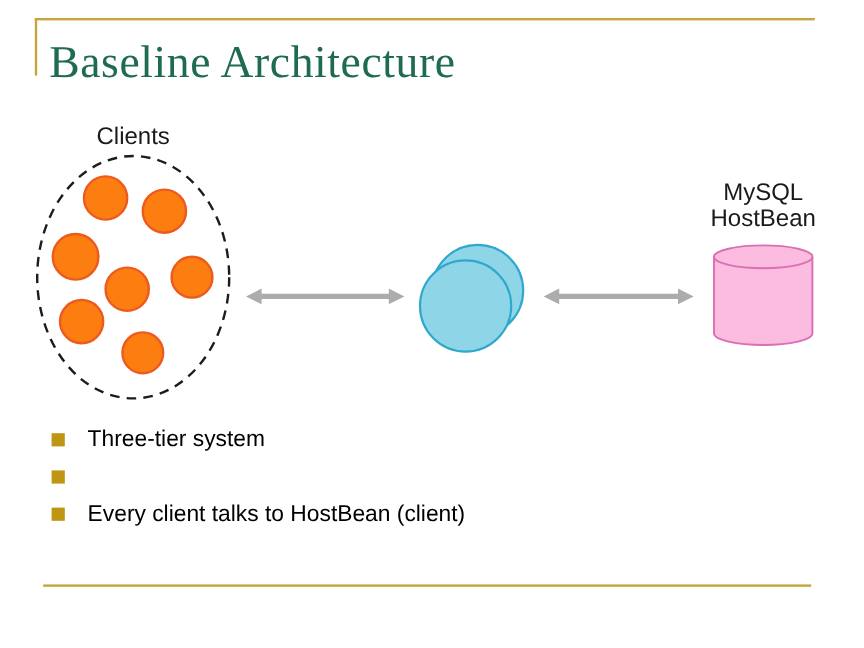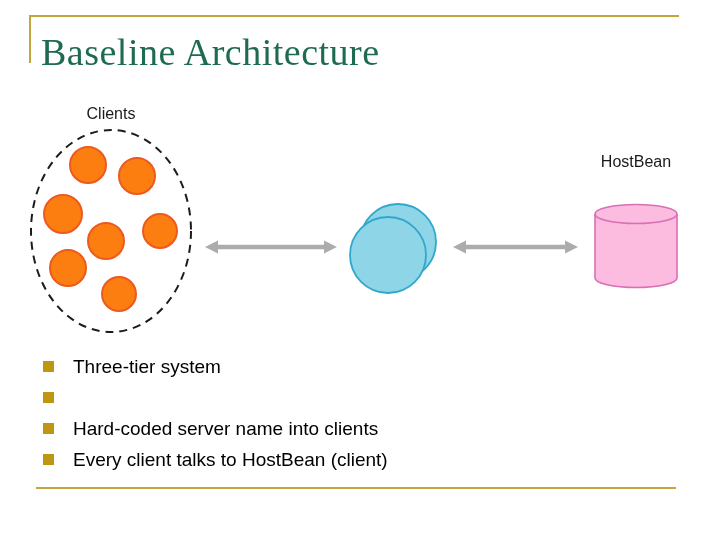--- a/index.html
+++ b/index.html
@@ -35,21 +35,21 @@
   .client-dot{fill:#FC7E11;stroke:#ED5A1F;stroke-width:2;}
   .server-circle{fill:#8ED5E8;stroke:#2FA8CC;stroke-width:1.8;}
   .db-shape{fill:#FBBCDF;stroke:#D96FB4;stroke-width:1.6;}
   .arrow-line{stroke:#ACACAC;stroke-width:4.5;fill:none;}
   .arrow-head{fill:#ACACAC;stroke:none;}
 
   
   .dlabel{
     position:absolute;
     color:#1a1a1a;
-    font-size:16px;line-height:20px;
+    font-size:20px;line-height:20px;
     text-align:center;
     white-space:nowrap;
   }
   .clients-label{left:61px;top:104px;width:100px;}
   .server-label{left:312px;top:175px;width:160px;}
   .db-label{left:586px;top:151px;width:100px;line-height:21px;}
 
   
   .bullets{position:absolute;left:43px;top:351px;list-style:none;margin:0;padding:0;}
   .bullets li{
@@ -107,35 +107,32 @@
     </g>
 
     <g>
       <path class="db-shape" d="M595,214 L595,278 A41,9.5 0 0 0 677,278 L677,214"></path>
       <ellipse class="db-shape" cx="636" cy="214" rx="41" ry="9.5"></ellipse>
     </g>
   </svg>
 
   <div class="dlabel clients-label">Clients</div>
   <div class="dlabel db-label">
+    <div>MySQL</div>
     <div>HostBean</div>
   </div>
 
   <ul class="bullets">
     <li>
       <span class="bullet-square"></span>
       <span class="bullet-text">Three-tier system</span>
     </li>
     <li>
       <span class="bullet-square"></span>
     </li>
     <li>
       <span class="bullet-square"></span>
-      <span class="bullet-text">Hard-coded server name into clients</span>
-    </li>
-    <li>
-      <span class="bullet-square"></span>
       <span class="bullet-text">Every client talks to HostBean (client)</span>
     </li>
   </ul>
 
   <div class="line-bottom"></div>
 </div>
 
 </body></html>

